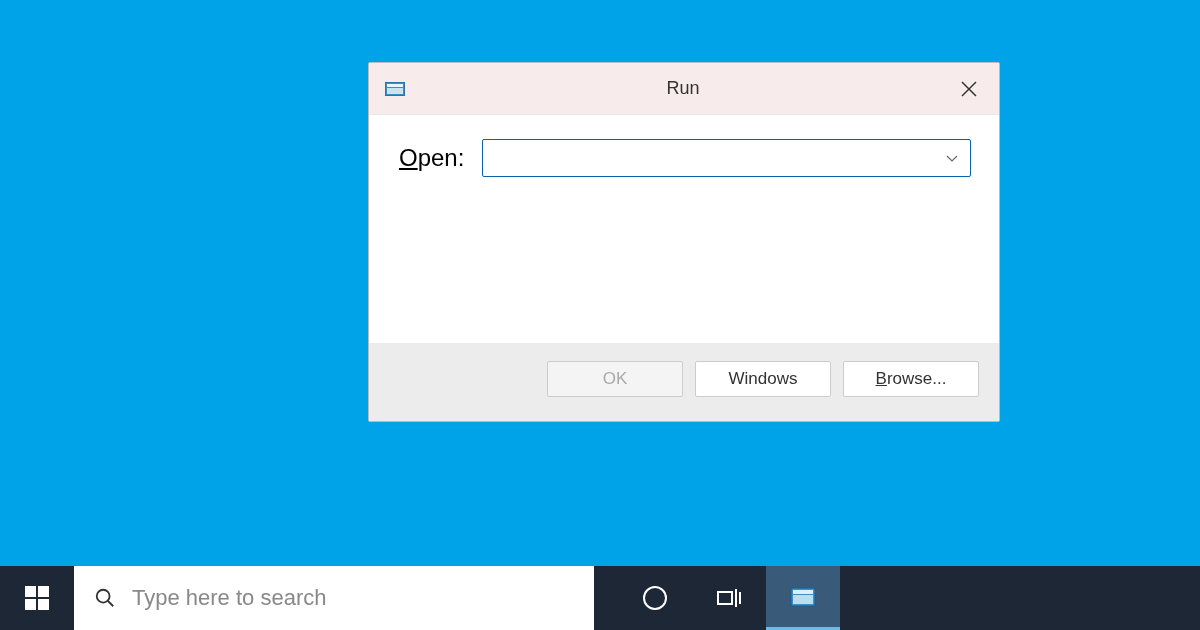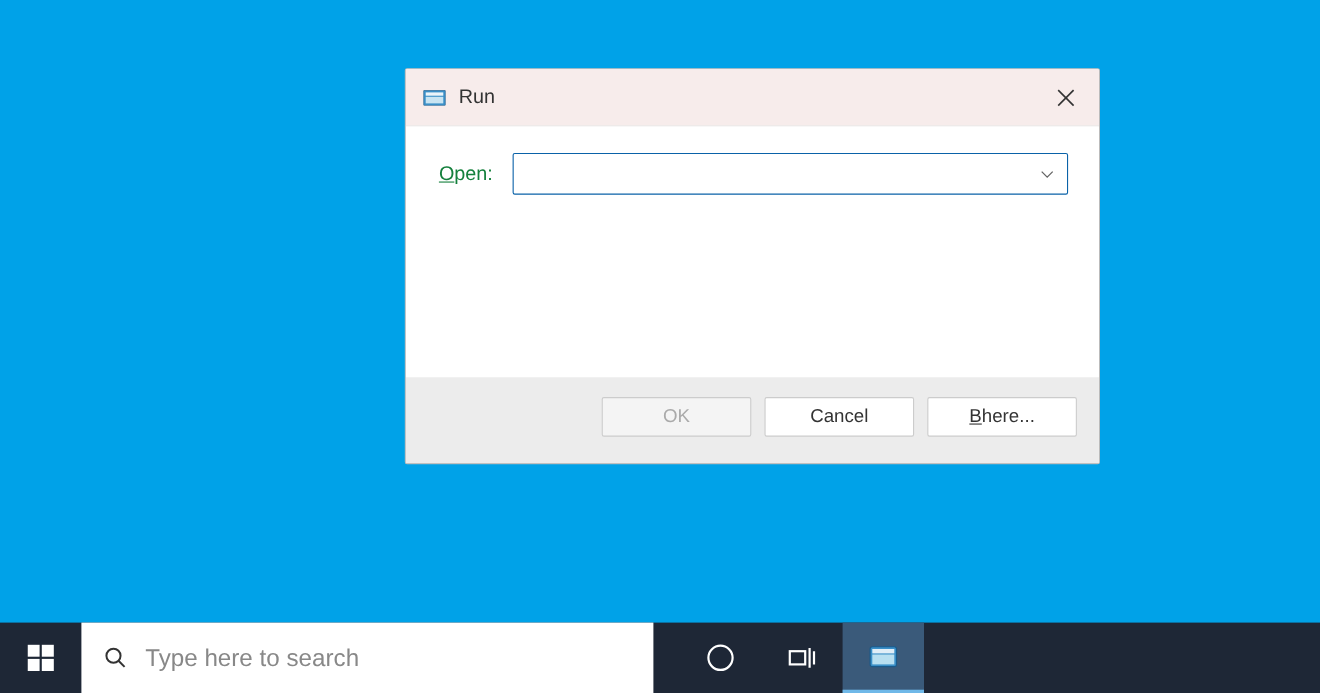--- a/index.html
+++ b/index.html
@@ -29,20 +29,21 @@
       display: flex;
       flex-direction: column;
     }
     .titlebar {
       height: 52px;
       background: #f7eceb;
       display: flex;
       align-items: center;
       padding: 0 10px 0 16px;
       border-bottom: 1px solid #e8e8e8;
+      text-align: center;
     }
     .titlebar-icon {
       width: 20px;
       height: 14px;
       margin-right: 12px;
       display: flex;
       align-items: center;
       justify-content: center;
     }
     .titlebar-icon svg {
@@ -90,22 +91,22 @@
       line-height: 1.4;
     }
     
     .open-row {
       display: flex;
       align-items: center;
       gap: 18px;
       padding-left: 2px;
     }
     .open-label {
-      font-size: 18px;
-      color: #15803d;
+      font-size: 24px;
+      color: #000000;
     }
     .open-label .ul {
       text-decoration: underline;
     }
     .open-combo {
       flex: 1;
       height: 38px;
       border: 1px solid #0a62a8;
       border-radius: 2px;
       display: flex;
@@ -257,24 +258,24 @@
           <svg viewBox="0 0 16 16">
             <path d="M3 6 L8 11 L13 6" fill="none" stroke="#666" stroke-width="1.2"></path>
           </svg>
         </span>
       </div>
     </div>
   </div>
 
   <div class="dialog-footer">
     <button class="btn disabled">OK</button>
-    <button class="btn">Cancel</button>
+    <button class="btn">Windows</button>
     <button class="btn">
         <span class="ul">B</span>
-        <span>here...</span>
+        <span>rowse...</span>
       </button>
   </div>
 </div>
 
 <div class="taskbar">
   <div class="start-btn">
     <svg viewBox="0 0 24 24">
       <rect x="0" y="0" width="11" height="11" fill="#ffffff"></rect>
       <rect x="13" y="0" width="11" height="11" fill="#ffffff"></rect>
       <rect x="0" y="13" width="11" height="11" fill="#ffffff"></rect>

